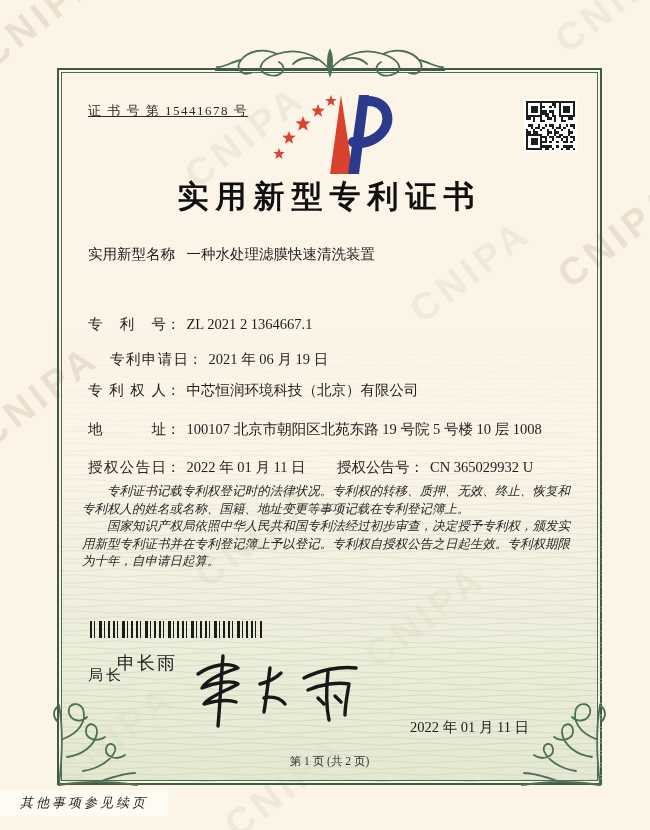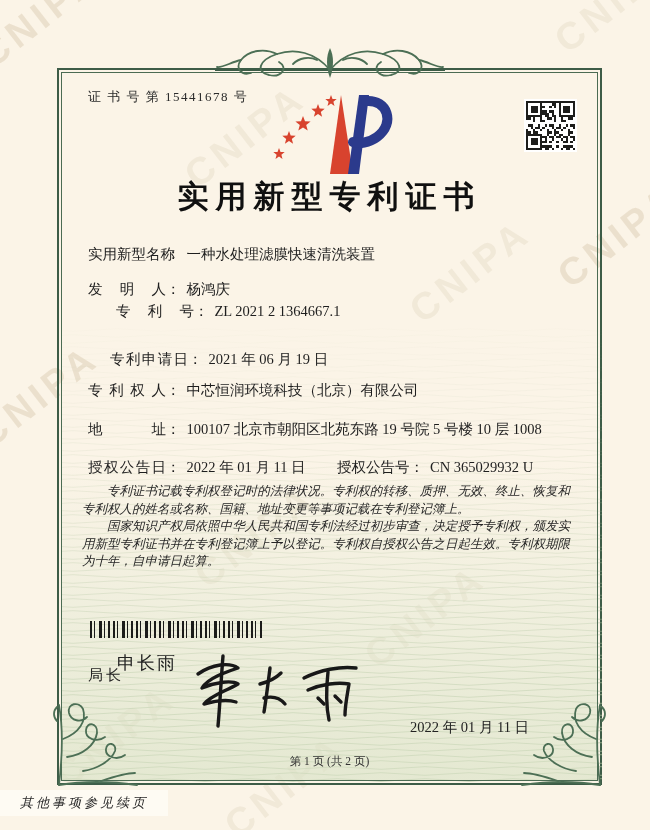--- a/index.html
+++ b/index.html
@@ -33,22 +33,22 @@
   .guilloche { position:absolute; left:2px; top:2px; }
   .ornament-top {
     position:absolute; left:50%; top:-30px; transform:translateX(-50%);
   }
   .flourish { position:absolute; bottom:-8px; }
   .flourish.bl { left:-8px; }
   .flourish.br { right:-8px; transform:scaleX(-1); }
   
   .content { position:absolute; inset:0; z-index:2; }
   .cert-no {
-    position:absolute; left:88px; top:88px;
-    font-size:13px; letter-spacing:1.5px; color:#2b2b2b;
+    position:absolute; left:88px; top:102px;
+    font-size:13px; letter-spacing:1.5px; color:#2b2b2b;text-decoration:underline;
   }
   .logo { position:absolute; left:265px; top:92px; }
   .qr { position:absolute; left:524px; top:99px; width:53px; height:53px; background:#fff; padding:2px; }
   .qr svg { display:block; width:100%; height:100%; }
   .title {
     position:absolute; left:57px; top:176px; width:545px;
     text-align:center; font-size:31px; font-weight:bold;
     letter-spacing:7px; color:#101010;
   }
   .frow { position:absolute; left:88px; width:480px; font-size:14.5px; color:#1e1e1e; white-space:nowrap; }
@@ -370,24 +370,21 @@
           <rect x="1" y="15" width="5" height="5" fill="#ffffff"></rect>
           <rect x="2" y="16" width="3" height="3" fill="#1d1d1b"></rect>
         </svg>
     </div>
 
     <div class="title">实用新型专利证书</div>
 
     <div class="frow" style="top:245px;">
       <span class="flabel">实用新型名称</span><span class="fcolon">：</span><span class="fvalue">一种水处理滤膜快速清洗装置</span>
     </div>
-    <div class="frow" style="top:280px;">
-      <span class="flabel">发明人</span><span class="fcolon">：</span><span class="fvalue">杨鸿庆</span>
-    </div>
-    <div class="frow" style="top:302px;margin-left:28px;">
+    <div class="frow" style="top:315px;">
       <span class="flabel">专利号</span><span class="fcolon">：</span><span class="fvalue">ZL 2021 2 1364667.1</span>
     </div>
     <div class="frow" style="top:350px;margin-left:22px;">
       <span class="flabel">专利申请日</span><span class="fcolon">：</span><span class="fvalue">2021 年 06 月 19 日</span>
     </div>
     <div class="frow" style="top:381px;">
       <span class="flabel">专利权人</span><span class="fcolon">：</span><span class="fvalue">中芯恒润环境科技（北京）有限公司</span>
     </div>
     <div class="frow" style="top:420px;">
       <span class="flabel">地址</span><span class="fcolon">：</span><span class="fvalue">100107 北京市朝阳区北苑东路 19 号院 5 号楼 10 层 1008</span>

